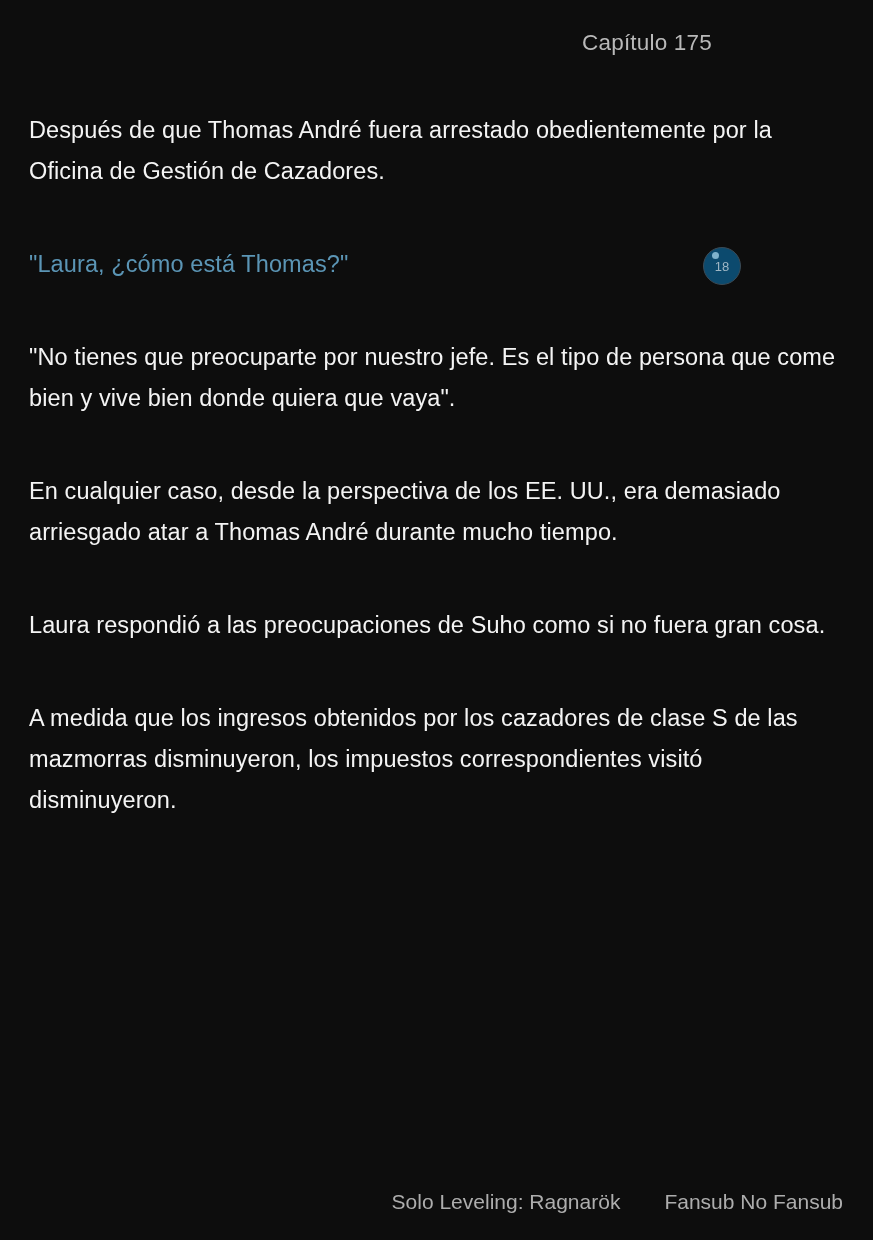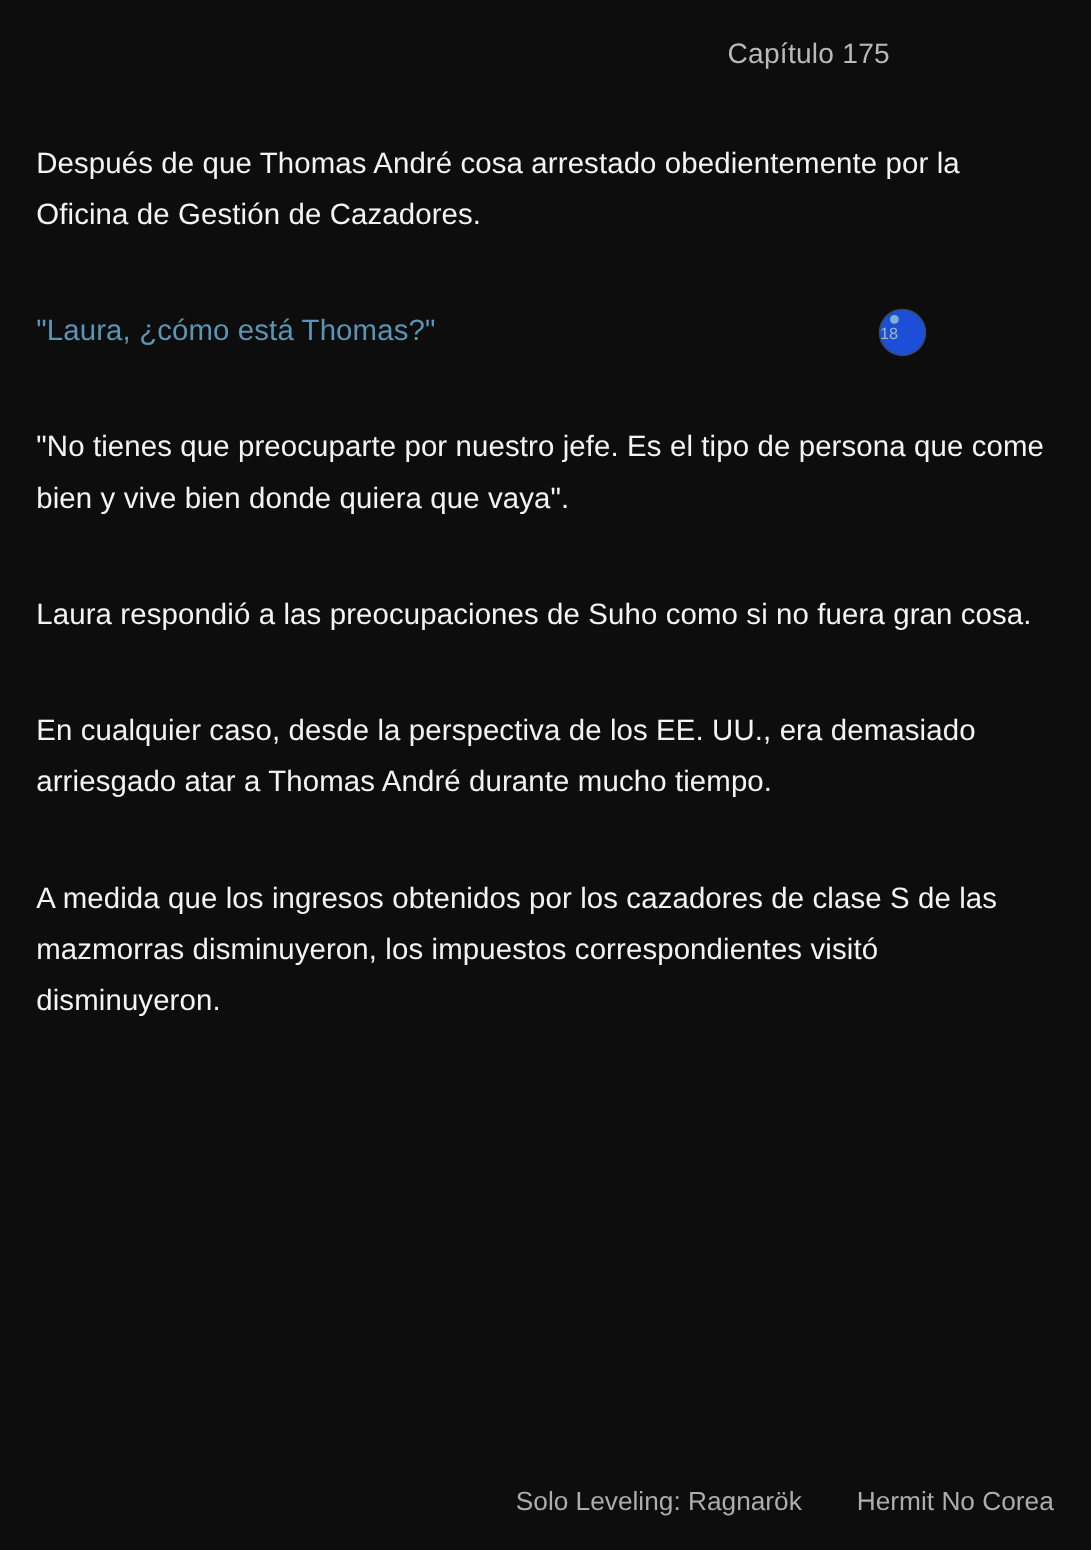--- a/index.html
+++ b/index.html
@@ -61,23 +61,24 @@
 
   
   .progress-badge {
     position: absolute;
     top: 247px;
     right: 0px;
     width: 38px;
     height: 38px;
     border-radius: 50%;
     border: 1px solid #3b4a55;
-    background: #1d4ed8;
+    background: #0c4a6e;
     display: flex;
     align-items: center;
+    justify-content: center;
     box-sizing: border-box;
   }
   .progress-badge .num {
     font-size: 13px;
     color: #9fb6c4;
     line-height: 1;
   }
   .progress-badge .dot {
     position: absolute;
     top: 4px;
@@ -109,31 +110,31 @@
   }
 </style>
 </head>
 <body>
 
 <div class="page">
 
   <div class="chapter-label">Capítulo 175</div>
 
   <div class="content">
-    <p class="para">Después de que Thomas André cosa arrestado obedientemente por la Oficina de Gestión de Cazadores.</p>
+    <p class="para">Después de que Thomas André fuera arrestado obedientemente por la Oficina de Gestión de Cazadores.</p>
     <p class="para dialogue-blue">"Laura, ¿cómo está Thomas?"</p>
     <p class="para">"No tienes que preocuparte por nuestro jefe. Es el tipo de persona que come bien y vive bien donde quiera que vaya".</p>
+    <p class="para">En cualquier caso, desde la perspectiva de los EE. UU., era demasiado arriesgado atar a Thomas André durante mucho tiempo.</p>
     <p class="para">Laura respondió a las preocupaciones de Suho como si no fuera gran cosa.</p>
-    <p class="para">En cualquier caso, desde la perspectiva de los EE. UU., era demasiado arriesgado atar a Thomas André durante mucho tiempo.</p>
     <p class="para last">A medida que los ingresos obtenidos por los cazadores de clase S de las mazmorras disminuyeron, los impuestos correspondientes visitó disminuyeron.</p>
   </div>
 
   <div class="progress-badge">
     <span class="dot"></span>
     <span class="num">18</span>
   </div>
 
   <div class="footer">
     <span>Solo Leveling: Ragnarök</span>
-    <span>Hermit No Corea</span>
+    <span>Fansub No Fansub</span>
   </div>
 
 </div>
 
 </body></html>

